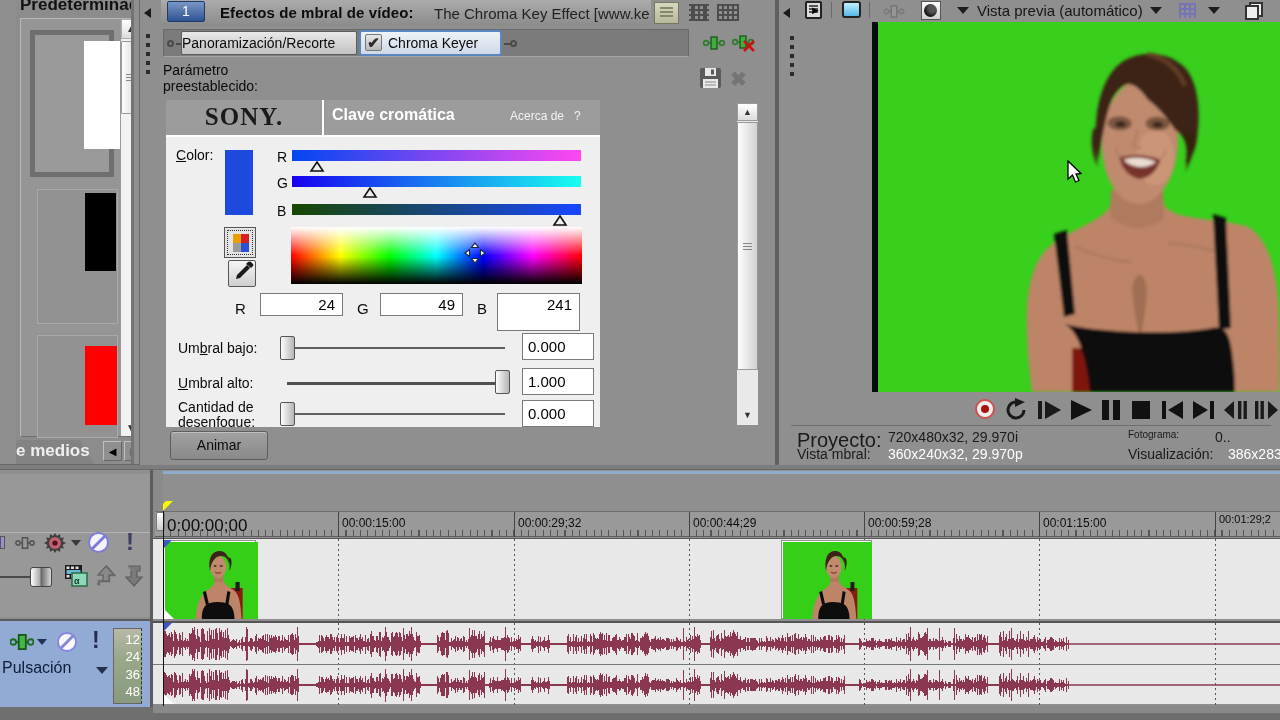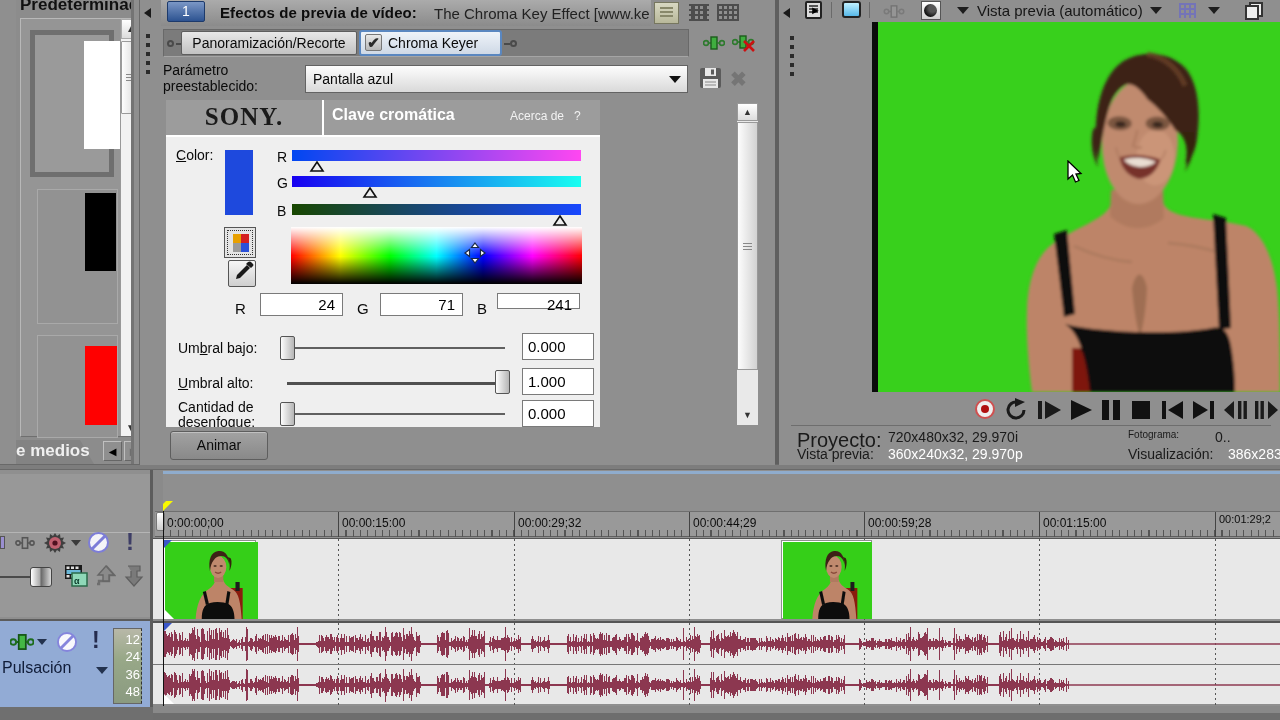--- a/index.html
+++ b/index.html
@@ -45,32 +45,32 @@
 <div class="abs" style="left:775px;top:0;width:4px;height:465px;background:#5f5f5f"></div>
 <div class="abs" style="left:0;top:464px;width:1280px;height:6px;background:#7d7d7d;border-top:1px solid #696969;border-bottom:1px solid #696969"></div>
 
 <div class="abs" style="left:140px;top:0;width:635px;height:465px;background:#8f8f8f">
 
   <div class="abs" style="left:4px;top:8px;width:0;height:0;border-top:5px solid transparent;border-bottom:5px solid transparent;border-right:7px solid #1a1a1a"></div>
   <div class="abs" style="left:6px;top:34px;width:4px;height:44px;background-image:repeating-linear-gradient(#2b2b2b 0 4px,transparent 4px 9px)"></div>
 
   <div class="abs" style="left:21px;top:0;width:490px;height:26px;background:linear-gradient(#ababab,#8b8b8b)"></div>
   <div class="abs" style="left:27px;top:1px;width:38px;height:21px;background:linear-gradient(#7b97c6,#2d5391);border:1px solid #1d3a6b;border-radius:2px;color:#fff;font-size:14px;text-align:center;line-height:19px">1</div>
-  <div class="abs" style="left:80px;top:4px;font-weight:bold;font-size:15px;color:#0d0d0d;letter-spacing:0.1px">Efectos de previa de vídeo:</div>
+  <div class="abs" style="left:80px;top:4px;font-weight:bold;font-size:15px;color:#0d0d0d;letter-spacing:0.1px">Efectos de mbral de vídeo:</div>
   <div class="abs" style="left:294px;top:5px;font-size:15px;color:#222;width:216px;overflow:hidden;white-space:nowrap">The Chroma Key Effect [www.kee</div>
   <div class="abs" style="left:514px;top:2px;width:25px;height:22px;background:linear-gradient(#d8d8c2,#b8b89a);border:1px solid #77775f">
     <div style="position:absolute;left:5px;top:4px;width:13px;border-top:2px solid #88886a;box-shadow:0 4px 0 #88886a,0 8px 0 #88886a"></div>
   </div>
   <div class="abs" style="left:549px;top:4px;width:20px;height:17px;background-image:repeating-linear-gradient(90deg,#4d4d4d 0 2px,transparent 2px 5px),repeating-linear-gradient(#4d4d4d 0 2px,transparent 2px 5px);background-size:12px 17px;background-position:4px 0"></div>
   <div class="abs" style="left:577px;top:4px;width:22px;height:17px;background-image:repeating-linear-gradient(90deg,#4d4d4d 0 2px,transparent 2px 5px),repeating-linear-gradient(#4d4d4d 0 2px,transparent 2px 5px)"></div>
 
   <div class="abs" style="left:23px;top:29px;width:526px;height:28px;background:#7b7b7b;border:1px solid #696969;border-bottom-color:#a5a5a5"></div>
   <div class="abs" style="left:27px;top:40px;width:7px;height:7px;border:2px solid #4a4a4a;border-radius:50%"></div>
   <div class="abs" style="left:36px;top:43px;width:6px;height:2px;background:#4a4a4a"></div>
-  <div class="abs" style="left:41px;top:31px;width:176px;height:24px;background:linear-gradient(#e8e8e8,#c2c2c2);border:1px solid #5e5e5e;border-radius:2px;font-size:14px;color:#0a0a0a;text-align:center;line-height:22px">Panoramización/Recorte</div>
+  <div class="abs" style="left:41px;top:31px;width:176px;height:24px;background:linear-gradient(#e8e8e8,#c2c2c2);border:1px solid #5e5e5e;border-radius:2px;font-size:14px;color:#0a0a0a;text-align:left;line-height:22px">Panoramización/Recorte</div>
   <div class="abs" style="left:219px;top:30px;width:143px;height:26px;background:linear-gradient(#eef3f9,#cfd9e6);border:2px solid #5a87c0;border-radius:3px"></div>
   <div class="abs" style="left:225px;top:34px;width:17px;height:17px;background:linear-gradient(#e8e8e8,#b8b8b8);border:1px solid #777;border-radius:2px;color:#2b2b2b;font-size:15px;font-weight:bold;text-align:center;line-height:15px">✔</div>
   <div class="abs" style="left:248px;top:35px;font-size:14px;color:#0a0a0a">Chroma Keyer</div>
   <div class="abs" style="left:364px;top:43px;width:6px;height:2px;background:#4a4a4a"></div>
   <div class="abs" style="left:370px;top:40px;width:7px;height:7px;border:2px solid #4a4a4a;border-radius:50%"></div>
 
   <div class="abs" style="left:563px;top:35px">
       <svg width="22" height="16" viewBox="0 0 22 16" style="display:block">
         <circle cx="3" cy="8" r="2.4" fill="none" stroke="#2d7a2d" stroke-width="1.6"></circle>
         <line x1="5.5" y1="8" x2="8" y2="8" stroke="#2d7a2d" stroke-width="1.6"></line>
@@ -84,24 +84,20 @@
         <circle cx="3" cy="7" r="2.4" fill="none" stroke="#2d7a2d" stroke-width="1.6"></circle>
         <line x1="5.5" y1="7" x2="8" y2="7" stroke="#2d7a2d" stroke-width="1.6"></line>
         <rect x="8" y="1" width="6" height="12" fill="#3fae3f" stroke="#1c5c1c" stroke-width="1.4"></rect>
         <line x1="14" y1="7" x2="16.5" y2="7" stroke="#2d7a2d" stroke-width="1.6"></line>
         <circle cx="19" cy="7" r="2.4" fill="none" stroke="#2d7a2d" stroke-width="1.6"></circle>
         <path d="M12 6 L22 16 M22 6 L12 16" stroke="#cc1111" stroke-width="2.6"></path>
       </svg>
     </div>
 
   <div class="abs" style="left:23px;top:62px;font-size:14px;color:#0a0a0a;line-height:16px">Parámetro<br>preestablecido:</div>
-  <div class="abs" style="left:165px;top:65px;width:383px;height:28px;background:linear-gradient(#fdfdfd,#d9d9d9);border:1px solid #636363">
-    <div class="abs" style="left:7px;top:5px;font-size:14px;color:#0a0a0a">Pantalla azul</div>
-    <div class="abs" style="right:6px;top:10px;width:0;height:0;border-left:6px solid transparent;border-right:6px solid transparent;border-top:7px solid #111"></div>
-  </div>
   <div class="abs" style="left:559px;top:67px">
       <svg width="23" height="22" viewBox="0 0 23 22" style="display:block">
         <rect x="1" y="1" width="21" height="20" rx="2" fill="#5b5b5b"></rect>
         <rect x="6" y="1" width="11" height="8" fill="#e8e8e8"></rect>
         <rect x="12" y="2.5" width="3" height="5" fill="#5b5b5b"></rect>
         <rect x="4" y="12" width="15" height="9" fill="#e8e8e8"></rect>
         <line x1="6" y1="15" x2="17" y2="15" stroke="#888" stroke-width="1"></line>
         <line x1="6" y1="18" x2="17" y2="18" stroke="#888" stroke-width="1"></line>
       </svg>
     </div>
@@ -160,23 +156,23 @@
           <path d="M11 1 L14.5 5.5 L7.5 5.5 Z" fill="#fff" stroke="#1a2a4a" stroke-width="1.2"></path>
           <path d="M11 21 L14.5 16.5 L7.5 16.5 Z" fill="#fff" stroke="#1a2a4a" stroke-width="1.2"></path>
           <path d="M1 11 L5.5 7.5 L5.5 14.5 Z" fill="#fff" stroke="#1a2a4a" stroke-width="1.2"></path>
           <path d="M21 11 L16.5 7.5 L16.5 14.5 Z" fill="#fff" stroke="#1a2a4a" stroke-width="1.2"></path>
         </svg>
       </div>
 
     <div class="abs" style="left:69px;top:200px;font-size:15px;color:#0a0a0a">R</div>
     <div class="abs" style="left:94px;top:193px;width:83px;height:23px;background:#fff;border:1px solid #7a7a7a;font-size:15px;color:#000;text-align:right;line-height:21px;padding-right:7px">24</div>
     <div class="abs" style="left:191px;top:200px;font-size:15px;color:#0a0a0a">G</div>
-    <div class="abs" style="left:214px;top:193px;width:83px;height:23px;background:#fff;border:1px solid #7a7a7a;font-size:15px;color:#000;text-align:right;line-height:21px;padding-right:7px">71</div>
+    <div class="abs" style="left:214px;top:193px;width:83px;height:23px;background:#fff;border:1px solid #7a7a7a;font-size:15px;color:#000;text-align:right;line-height:21px;padding-right:7px">49</div>
     <div class="abs" style="left:311px;top:200px;font-size:15px;color:#0a0a0a">B</div>
-    <div class="abs" style="left:331px;top:193px;width:83px;height:16px;background:#fff;border:1px solid #7a7a7a;font-size:15px;color:#000;text-align:right;line-height:21px;padding-right:7px">241</div>
+    <div class="abs" style="left:331px;top:193px;width:83px;height:38px;background:#fff;border:1px solid #7a7a7a;font-size:15px;color:#000;text-align:right;line-height:21px;padding-right:7px">241</div>
 
     <div class="abs" style="left:12px;top:240px;font-size:14px;color:#0a0a0a">Um<span style="text-decoration:underline">b</span>ral bajo:</div>
     <div class="abs" style="left:121px;top:247px;width:218px;height:2px;background:#606060"></div>
     <div class="abs" style="left:114px;top:236px;width:15px;height:24px;background:linear-gradient(90deg,#fdfdfd,#b5b5b5);border:1px solid #555;border-radius:2px"></div>
     <div class="abs" style="left:356px;top:233px;width:72px;height:27px;background:#fff;border:1px solid #7a7a7a;font-size:15px;color:#000;line-height:25px;padding-left:5px">0.000</div>
     <div class="abs" style="left:12px;top:275px;font-size:14px;color:#0a0a0a"><span style="text-decoration:underline">U</span>mbral alto:</div>
     <div class="abs" style="left:121px;top:282px;width:218px;height:3px;background:#505050"></div>
     <div class="abs" style="left:329px;top:270px;width:15px;height:24px;background:linear-gradient(90deg,#fdfdfd,#b5b5b5);border:1px solid #555;border-radius:2px"></div>
     <div class="abs" style="left:356px;top:268px;width:72px;height:27px;background:#fff;border:1px solid #7a7a7a;font-size:15px;color:#000;line-height:25px;padding-left:5px">1.000</div>
     <div class="abs" style="left:12px;top:300px;font-size:14px;color:#0a0a0a;line-height:15px">Cantidad de<br>desenfoque:</div>
@@ -308,21 +304,21 @@
       <rect x="1" y="2" width="3.4" height="18" fill="#1a1a1a"></rect>
       <rect x="6.5" y="2" width="3.4" height="18" fill="#1a1a1a"></rect>
       <path d="M14 2 L24 11 L14 20 Z" fill="#1a1a1a"></path>
     </svg>
 
   <div class="abs" style="left:12px;top:425px;width:480px;height:1px;background:#6e6e6e"></div>
   <div class="abs" style="left:18px;top:429px;font-size:20px;color:#1a1a1a">Proyecto:</div>
   <div class="abs" style="left:109px;top:429px;font-size:14px;color:#1a1a1a">720x480x32, 29.970i</div>
   <div class="abs" style="left:349px;top:429px;font-size:10px;color:#1a1a1a">Fotograma:</div>
   <div class="abs" style="left:436px;top:429px;font-size:14px;color:#1a1a1a">0..</div>
-  <div class="abs" style="left:18px;top:446px;font-size:14px;color:#1a1a1a">Vista previa:</div>
+  <div class="abs" style="left:18px;top:446px;font-size:14px;color:#1a1a1a">Vista mbral:</div>
   <div class="abs" style="left:109px;top:446px;font-size:14px;color:#fff">360x240x32, 29.970p</div>
   <div class="abs" style="left:349px;top:446px;font-size:14px;color:#1a1a1a">Visualización:</div>
   <div class="abs" style="left:449px;top:446px;font-size:14px;color:#fff">386x283x</div>
 </div>
 
 <div class="abs" style="left:0;top:470px;width:1280px;height:250px;background:#8f8f8f;overflow:hidden">
 
   <div class="abs" style="left:0;top:4px;width:150px;height:143px;background:#989898"></div>
   <div class="abs" style="left:0;top:62px;width:150px;height:1px;background:#b5b5b5"></div>
   <div class="abs" style="left:0px;top:66px;width:5px;height:13px;background:#9a8fd0;border:1px solid #555"></div>
@@ -390,21 +386,21 @@
     </div>
   <div class="abs" style="left:0;top:237px;width:153px;height:13px;background:#6f6f6f"></div>
 
   <div class="abs" style="left:163px;top:1px;width:1117px;height:3px;background:#8faccd"></div>
 
   <div class="abs" style="left:163px;top:31px;width:10px;height:10px;background:#f8f800;clip-path:polygon(0 100%,0 30%,30% 0,100% 0,0 100%)"></div>
 
   <div class="abs" style="left:155px;top:41px;width:1125px;height:26px;background:#999;border-top:1px solid #6f6f6f;border-bottom:1px solid #5f5f5f">
       <div class="abs" style="left:8px;top:18px;width:1117px;height:7px;background-image:repeating-linear-gradient(90deg,#555 0 1px,transparent 1px 7.3px)"></div>
       <div class="abs" style="left:8px;top:0;width:1px;height:25px;background:#444"></div>
-      <div class="abs" style="left:12px;top:4px;font-size:12px;color:#0d0d0d;white-space:nowrap">0:00:00;00</div>
+      <div class="abs" style="left:12px;top:4px;font-size:17px;color:#0d0d0d;white-space:nowrap">0:00:00;00</div>
       <div class="abs" style="left:183px;top:0;width:1px;height:25px;background:#444"></div>
       <div class="abs" style="left:187px;top:4px;font-size:12px;color:#0d0d0d;white-space:nowrap">00:00:15:00</div>
       <div class="abs" style="left:359px;top:0;width:1px;height:25px;background:#444"></div>
       <div class="abs" style="left:363px;top:4px;font-size:12px;color:#0d0d0d;white-space:nowrap">00:00:29;32</div>
       <div class="abs" style="left:534px;top:0;width:1px;height:25px;background:#444"></div>
       <div class="abs" style="left:538px;top:4px;font-size:12px;color:#0d0d0d;white-space:nowrap">00:00:44;29</div>
       <div class="abs" style="left:709px;top:0;width:1px;height:25px;background:#444"></div>
       <div class="abs" style="left:713px;top:4px;font-size:12px;color:#0d0d0d;white-space:nowrap">00:00:59;28</div>
       <div class="abs" style="left:884px;top:0;width:1px;height:25px;background:#444"></div>
       <div class="abs" style="left:888px;top:4px;font-size:12px;color:#0d0d0d;white-space:nowrap">00:01:15:00</div>

